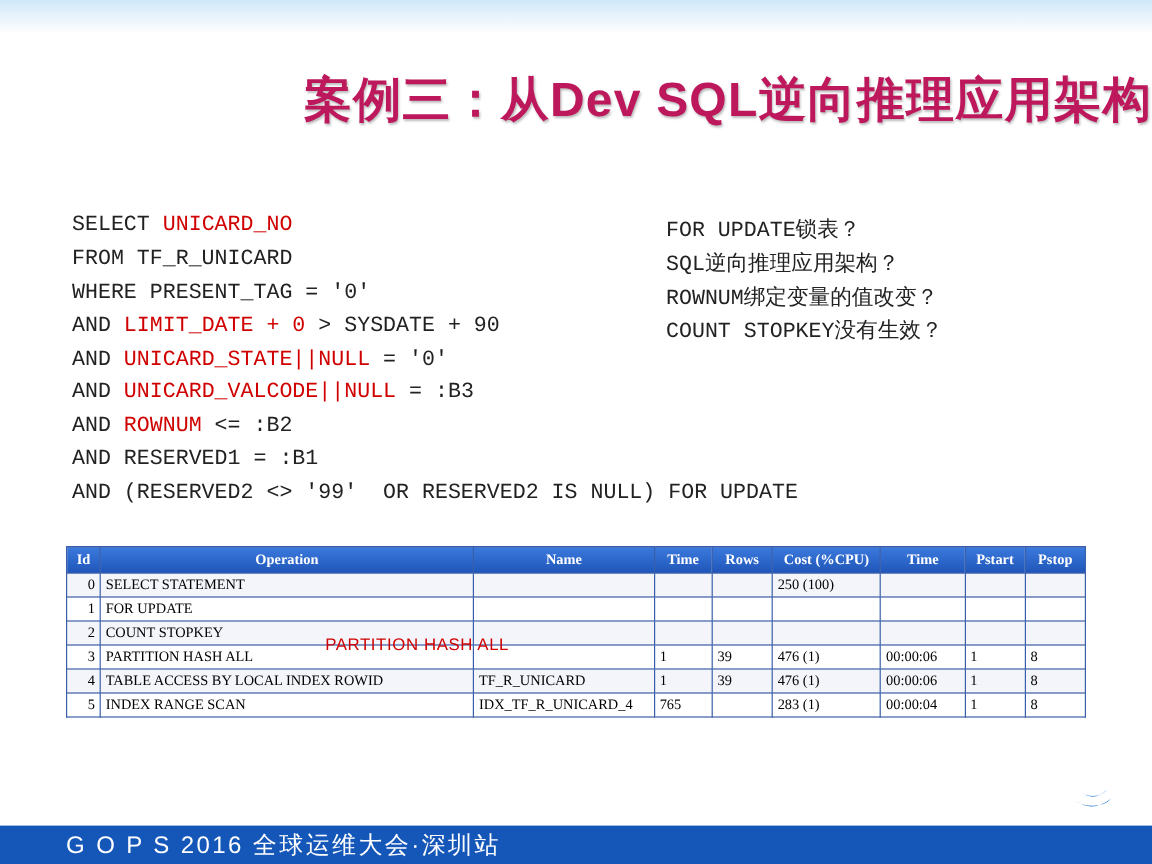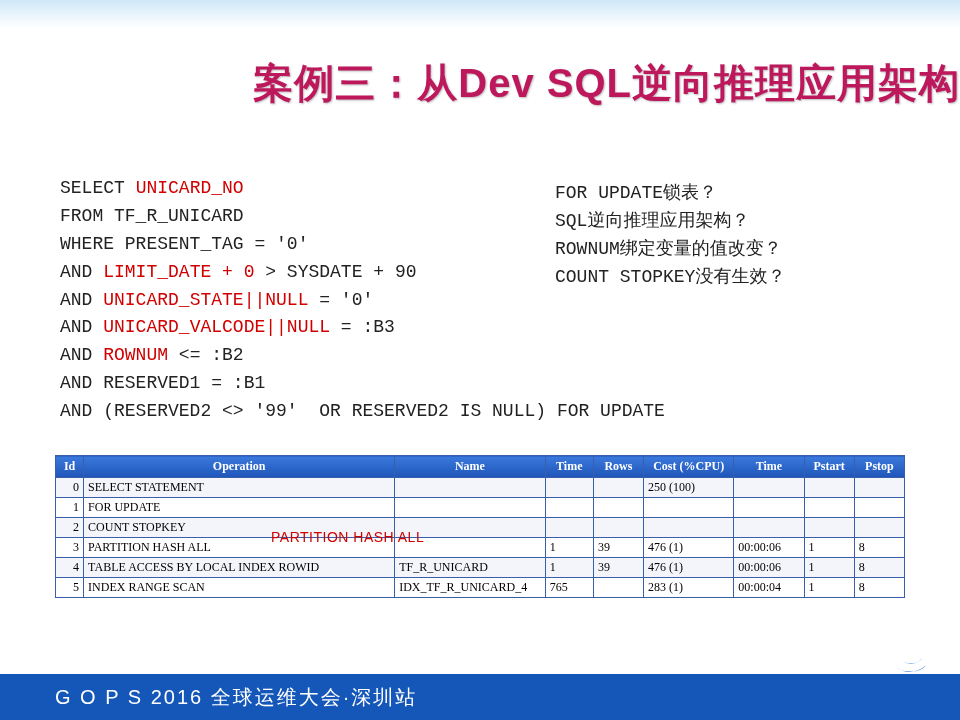--- a/index.html
+++ b/index.html
@@ -83,21 +83,21 @@
     position: absolute;
     font-size: 14px;
     color: #d00000;
     font-family: Tahoma, Arial, sans-serif;
     font-weight: normal;
     letter-spacing: 0.5px;
   }
   .footer-bar {
     position: absolute;
     bottom: 0; left: 0; right: 0;
-    height: 46px;
+    height: 32px;
     background: #1557b8;
     color: #fff;
     display: flex;
     align-items: center;
   }
   .footer-text {
     font-size: 20px;
     margin-left: 55px;
     letter-spacing: 2px;
     font-family: "Microsoft YaHei", Arial, sans-serif;

